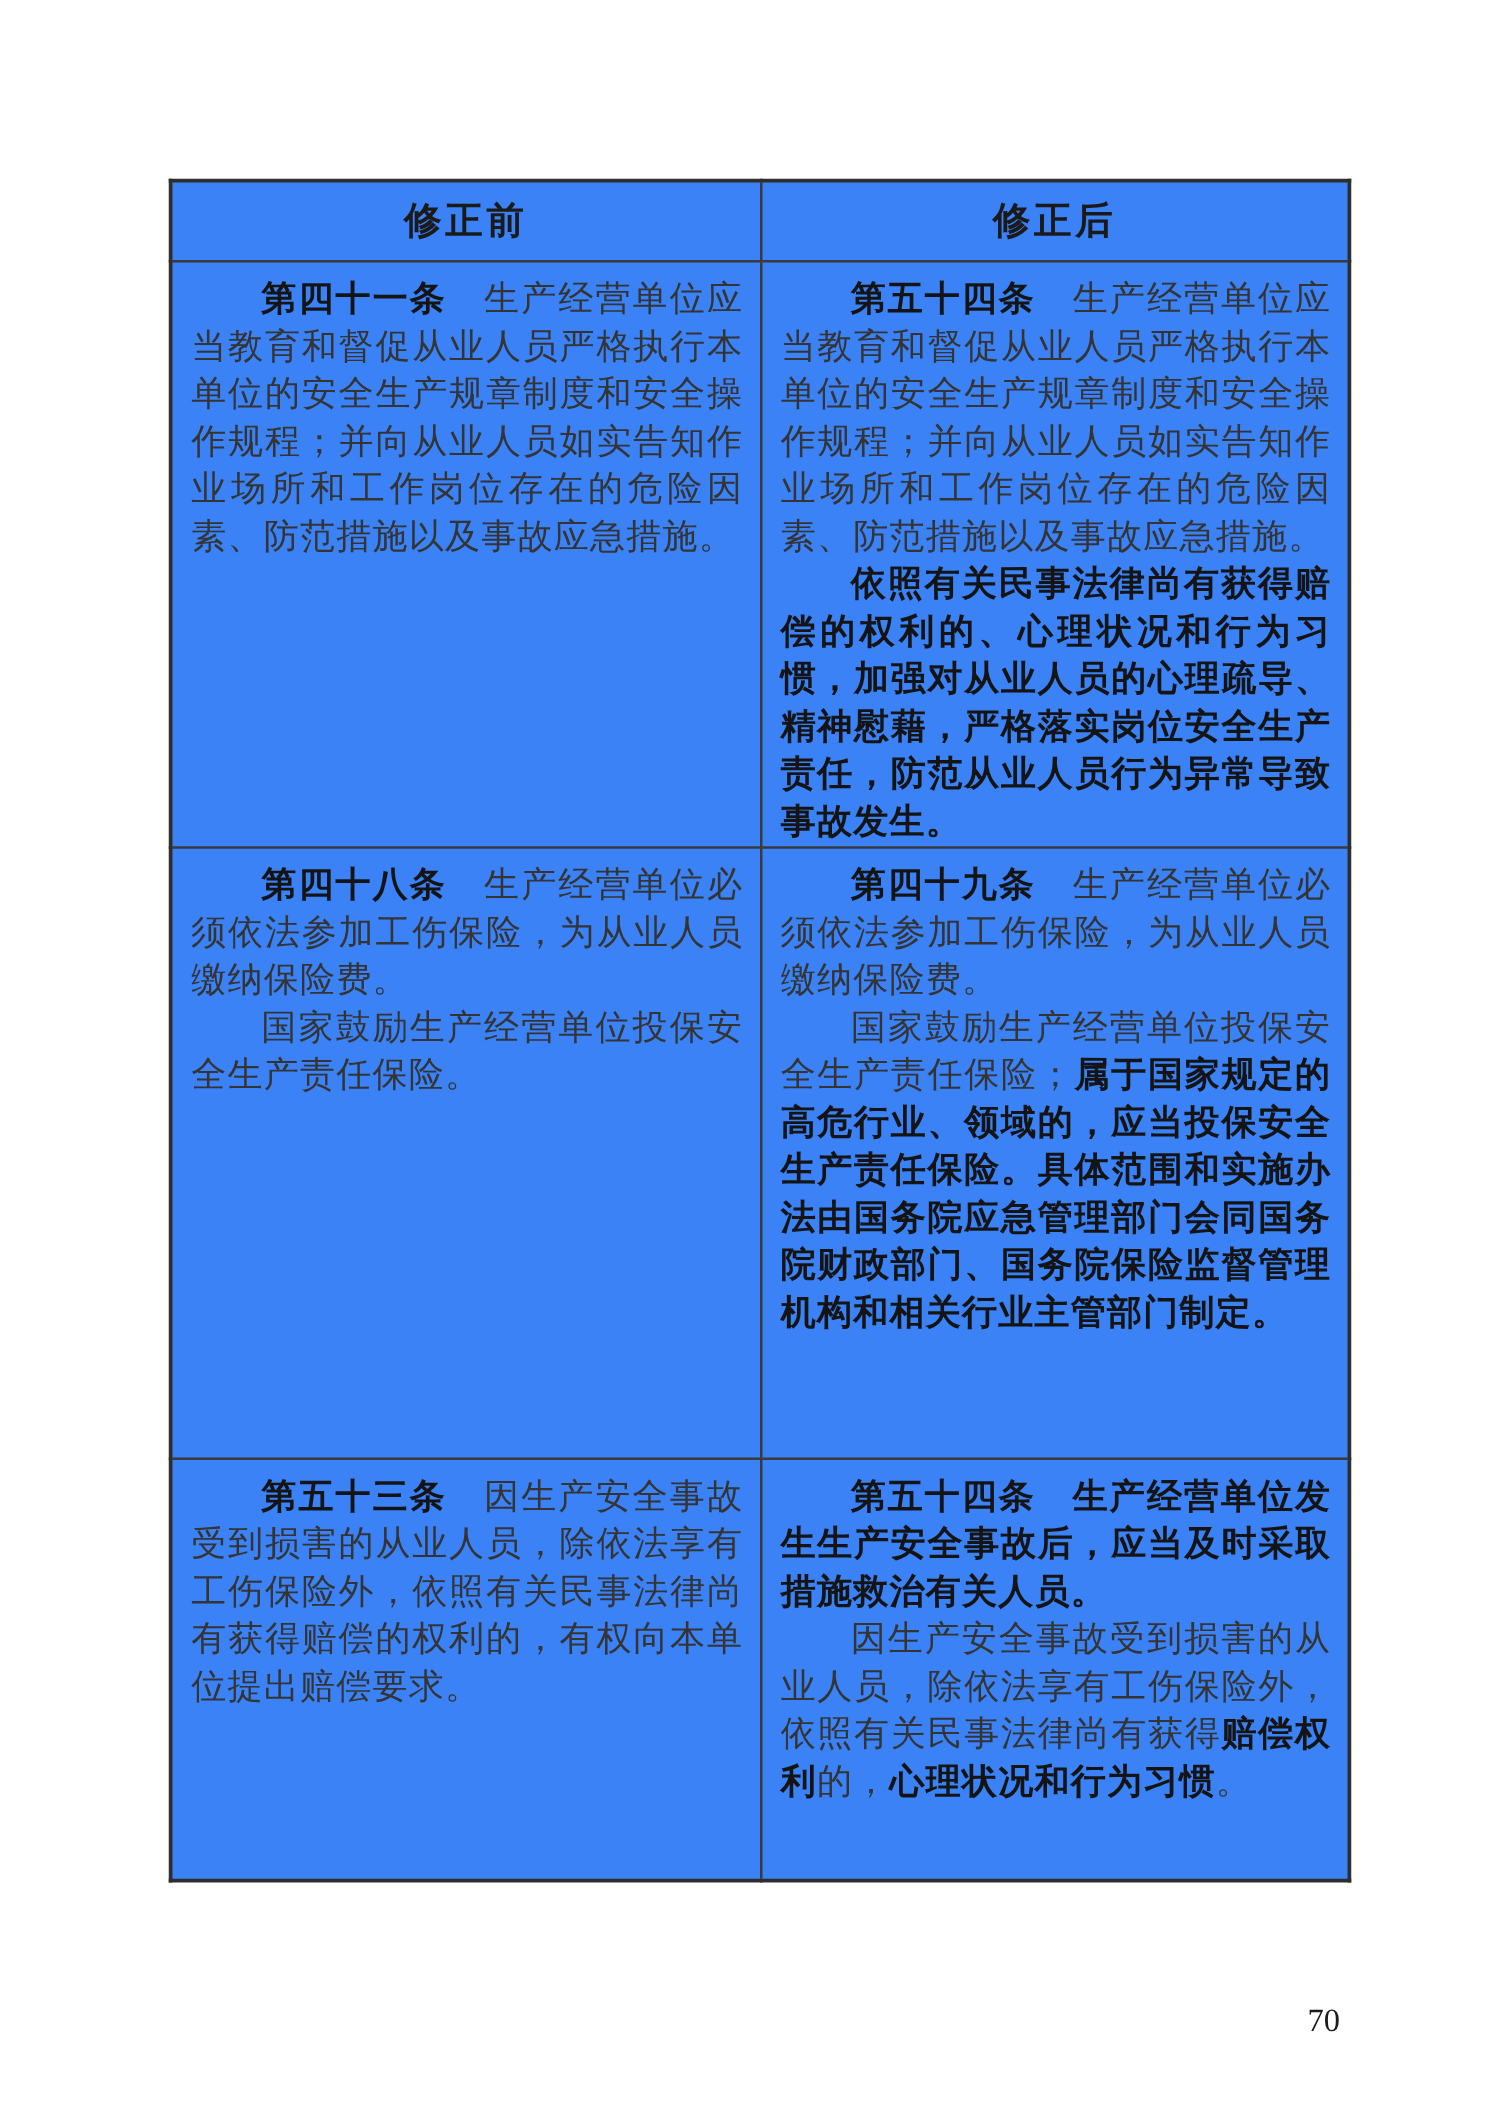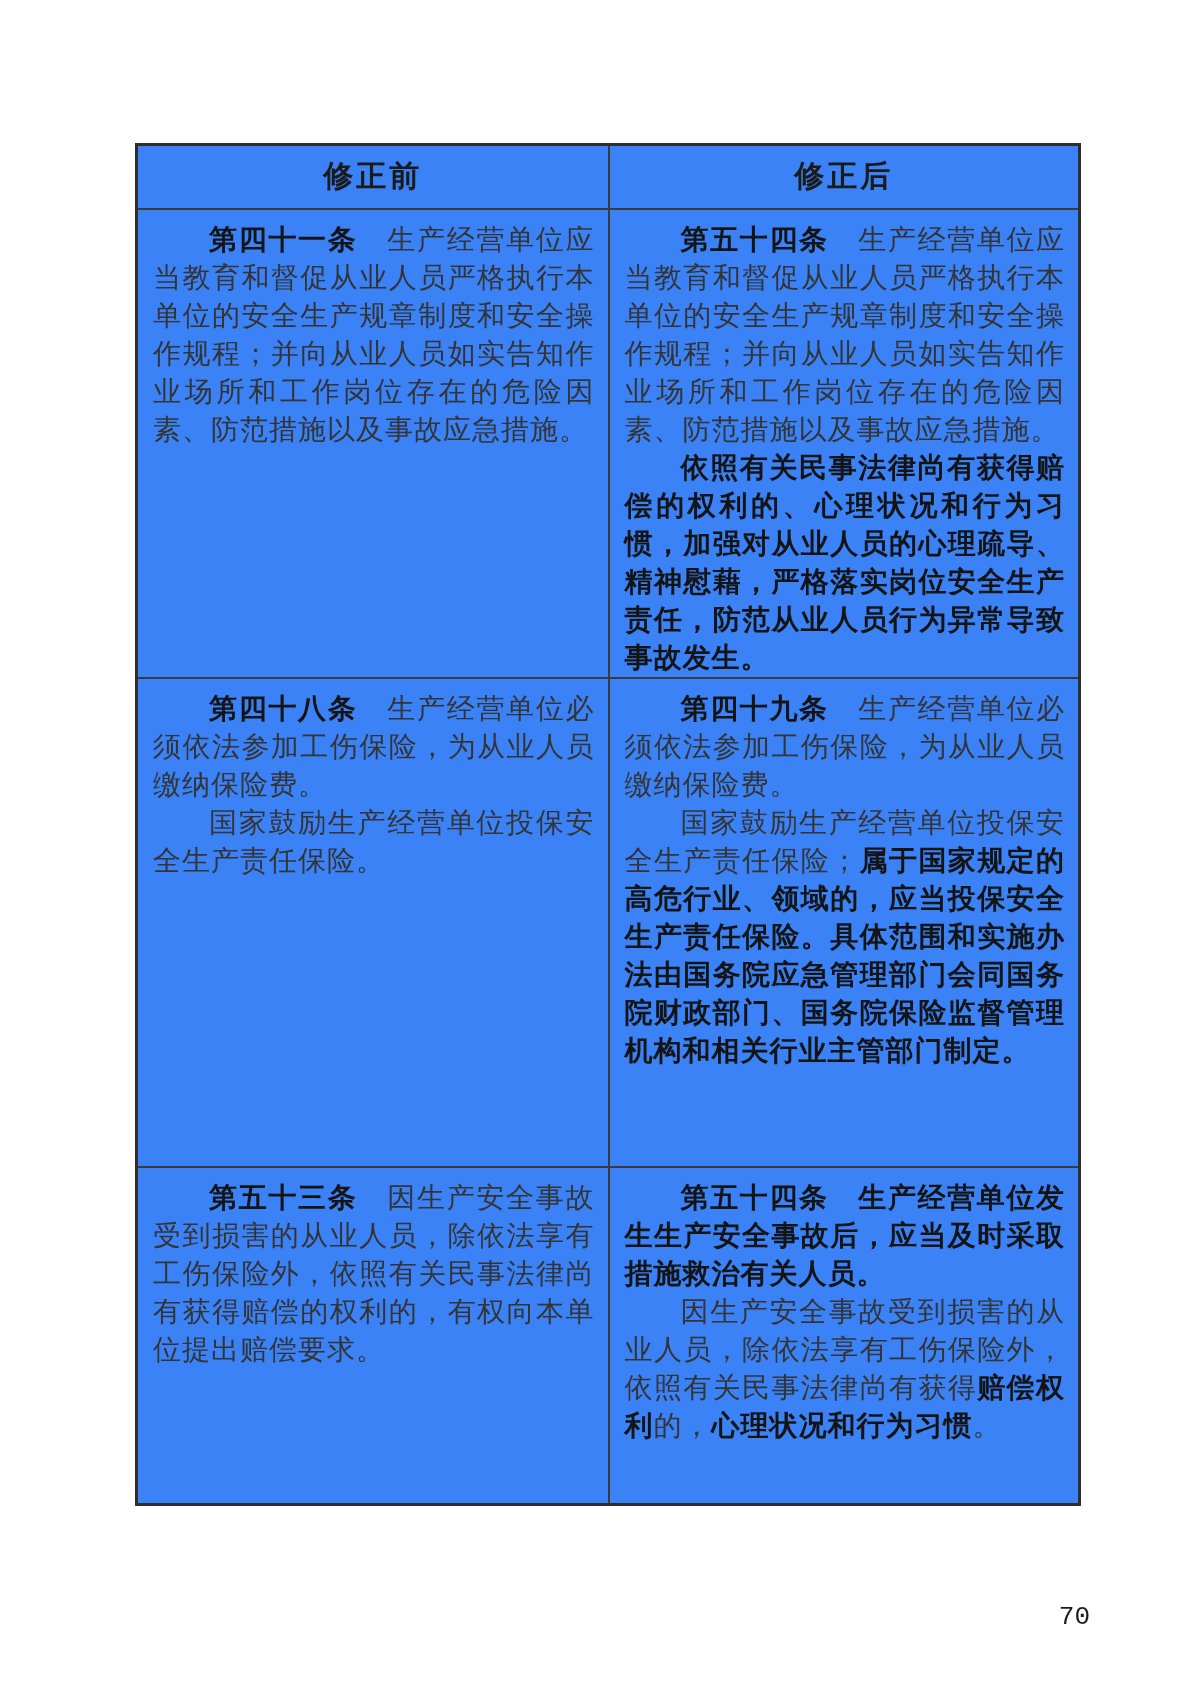--- a/index.html
+++ b/index.html
@@ -66,22 +66,22 @@
   .seg-b {
     font-weight: 700;
     font-family: Liberation Serif, serif;
     color: #141414;
   }
   .page-number {
     position: absolute;
     left: 1046px;
     top: 1602px;
     width: 44px;
-    text-align: right;
-    font-family: Liberation Mono, monospace;
+    text-align: left;
+    font-family: Liberation Serif, serif;
     font-size: 26px;
     color: #1c1c1c;
   }
 </style>
 </head>
 <body>
 
 <div class="page">
   <table class="cmp">
     <colgroup>

